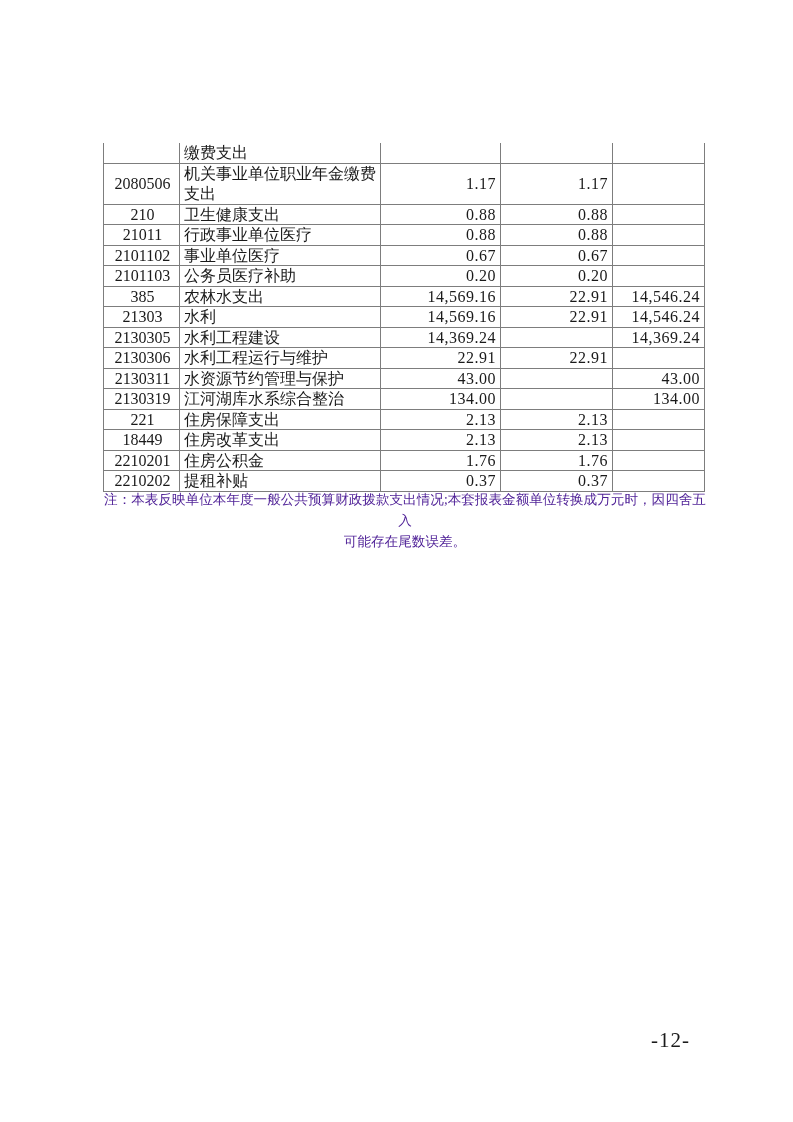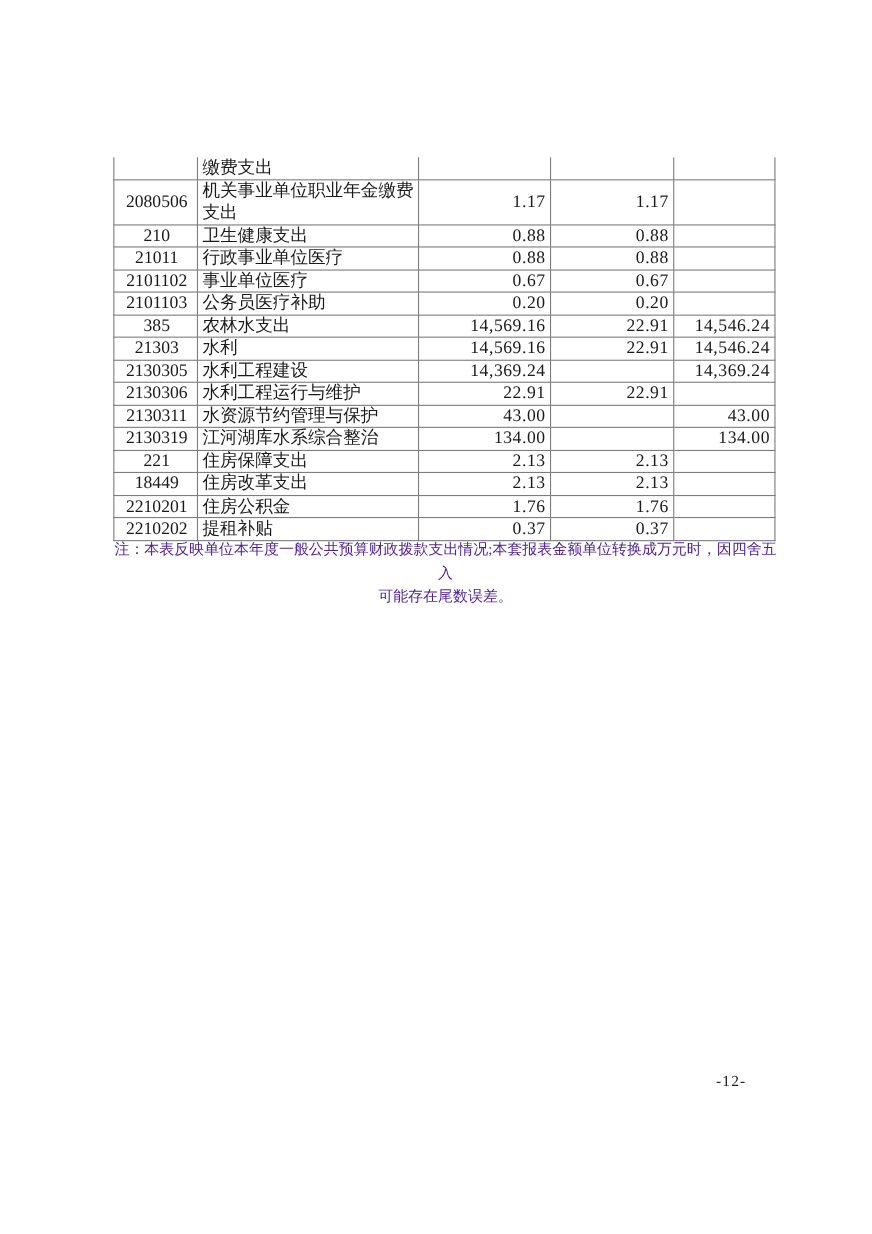--- a/index.html
+++ b/index.html
@@ -48,22 +48,22 @@
     position: absolute;
     left: 103px; top: 489px;
     width: 604px;
     font-size: 13.6px;
     line-height: 21px;
     color: #4c1d95;
     text-align: center;
   }
   .page-number {
     position: absolute;
-    left: 651px; top: 976px;
-    font-size: 14px;
+    left: 651px; top: 1028px;
+    font-size: 21px;
     letter-spacing: 1px;
     color: #1a1a1a;
   }
 </style>
 </head>
 <body>
 
 <div class="page">
 
   <table class="budget">

